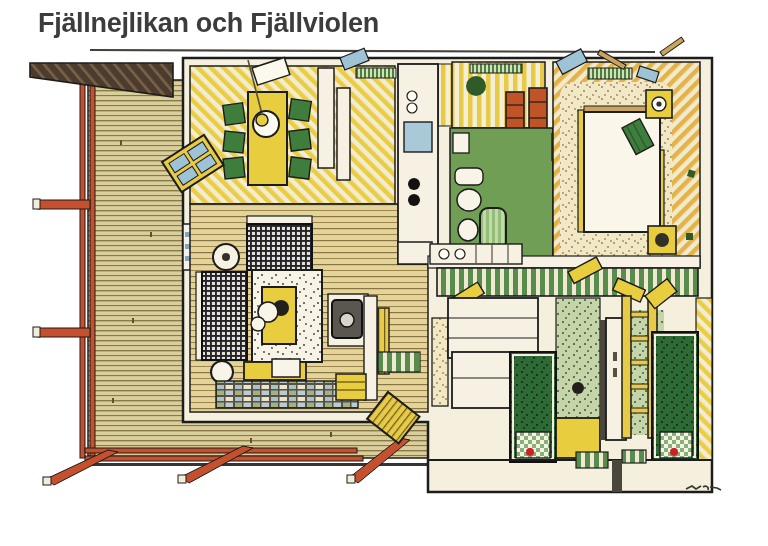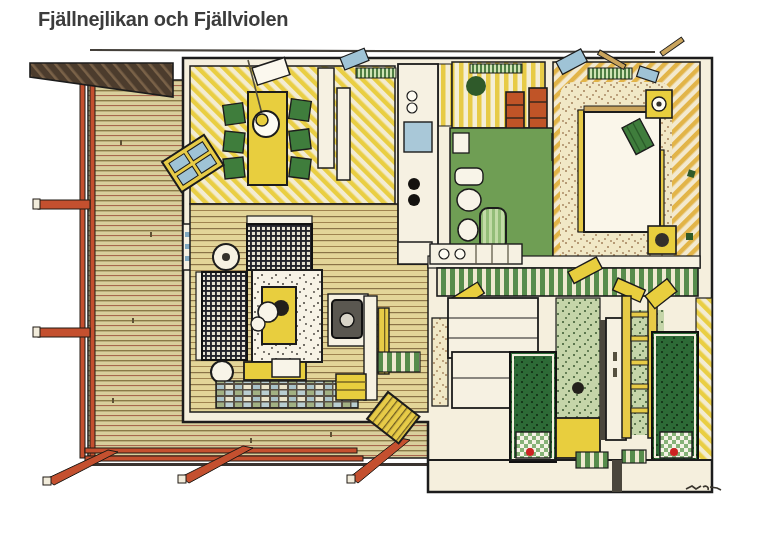--- a/index.html
+++ b/index.html
@@ -1,18 +1,18 @@
 <!DOCTYPE html>
 <html><head>
 <meta charset="utf-8">
 <style>
   html,body{margin:0;padding:0;background:#ffffff;}
   .stage{position:relative;width:768px;height:546px;background:#ffffff;overflow:hidden;
          font-family:"Liberation Sans",sans-serif;}
-  .title{position:absolute;left:38px;top:8px;font-size:20px;font-weight:700;
+  .title{position:absolute;left:38px;top:8px;font-size:27px;font-weight:700;
          letter-spacing:-0.3px;color:#3c3c3c;}
   svg{position:absolute;left:0;top:0;}
 </style>
 </head>
 <body>
 
 <div class="stage">
   <div class="title" style="color: rgb(60, 60, 60);">Fjällnejlikan och Fjällviolen</div>
 
   <svg width="768" height="546" viewBox="0 0 768 546">

